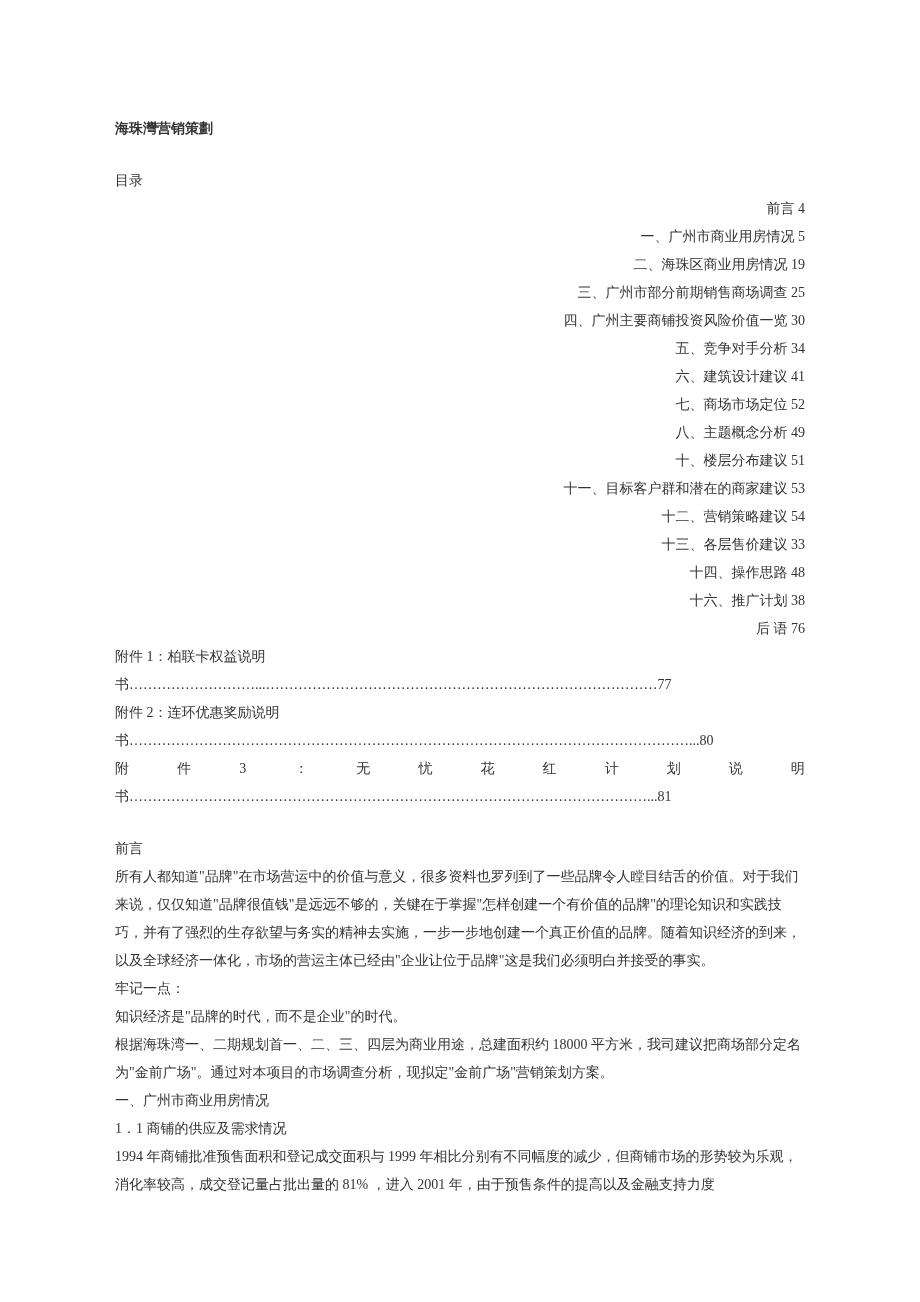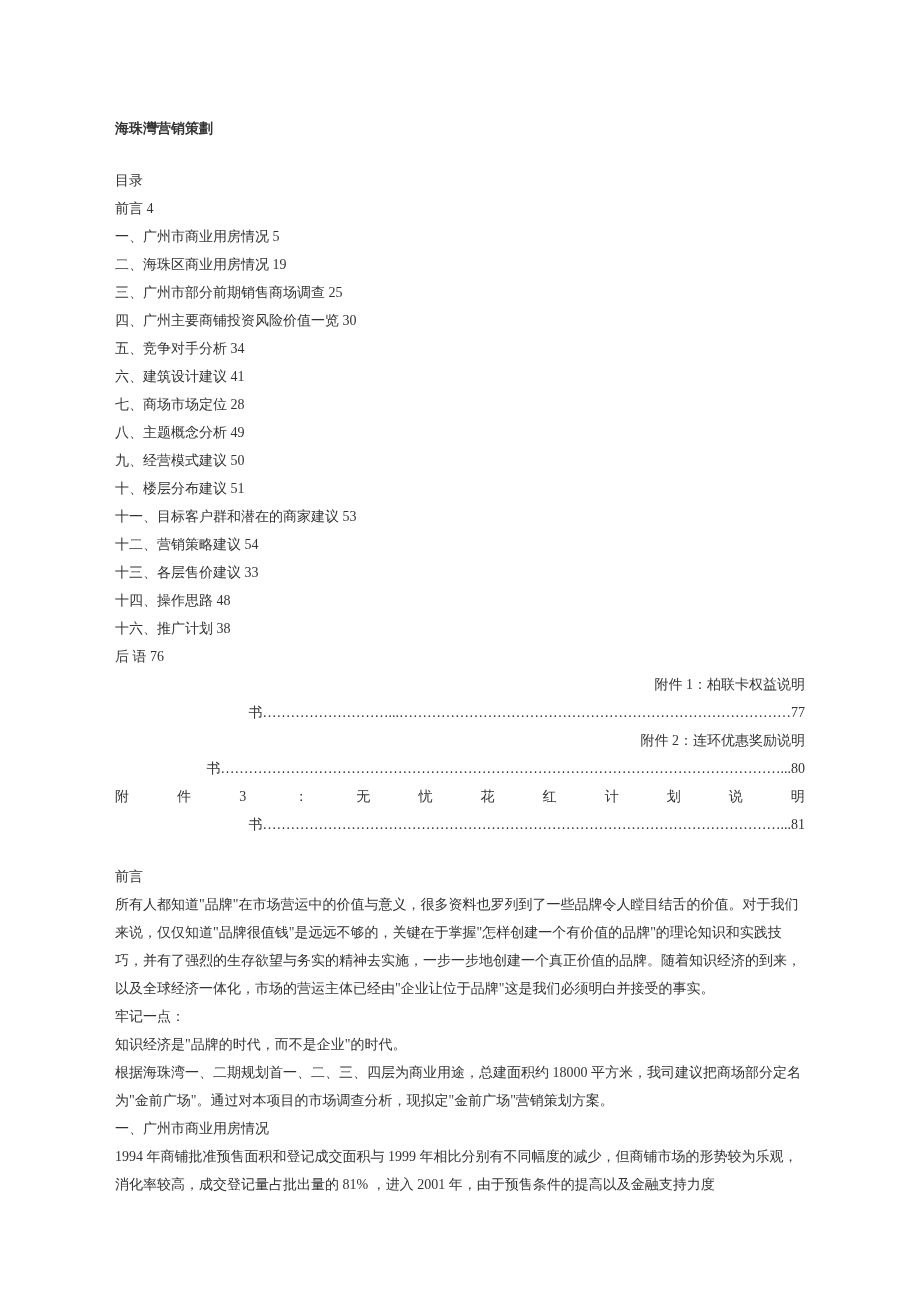--- a/index.html
+++ b/index.html
@@ -12,50 +12,49 @@
     color: #333333;
     padding: 115px 115px 60px 115px;
   }
   .title {
     font-weight: bold;
     margin-bottom: 24px;
   }
   .toc-line {
     white-space: pre-wrap;
     word-break: break-all;
+    text-align: right;
   }
   .attach-3 {
     display: flex;
     justify-content: space-between;
     width: 100%;
   }
   .attach-3 span { flex: 0 0 auto; }
   .preface-block { margin-top: 24px; }
   .appendix-line {
     word-break: break-all;
-    text-align: right;
   }
 </style>
 </head>
 <body>
 
 <div class="title">海珠灣营销策劃</div>
 
 <div>目录</div>
 <div id="toc-list">
     <div class="toc-line">前言 4</div>
     <div class="toc-line">一、广州市商业用房情况 5</div>
     <div class="toc-line">二、海珠区商业用房情况 19</div>
     <div class="toc-line">三、广州市部分前期销售商场调查 25</div>
     <div class="toc-line">四、广州主要商铺投资风险价值一览 30</div>
     <div class="toc-line">五、竞争对手分析 34</div>
     <div class="toc-line">六、建筑设计建议 41</div>
-    <div class="toc-line">七、商场市场定位 28</div>
+    <div class="toc-line">七、商场市场定位 52</div>
     <div class="toc-line">八、主题概念分析 49</div>
-    <div class="toc-line">九、经营模式建议 50</div>
     <div class="toc-line">十、楼层分布建议 51</div>
     <div class="toc-line">十一、目标客户群和潜在的商家建议 53</div>
     <div class="toc-line">十二、营销策略建议 54</div>
     <div class="toc-line">十三、各层售价建议 33</div>
     <div class="toc-line">十四、操作思路 48</div>
     <div class="toc-line">十六、推广计划 38</div>
     <div class="toc-line">后 语 76</div>
   </div>
 
 <div id="appendix-list">
@@ -79,14 +78,15 @@
   </div>
 <div class="appendix-line">书…………………………………………………………………………………………………...81</div>
 
 <div class="preface-block">
   <div>前言</div>
   <div>所有人都知道"品牌"在市场营运中的价值与意义，很多资料也罗列到了一些品牌令人瞠目结舌的价值。对于我们来说，仅仅知道"品牌很值钱"是远远不够的，关键在于掌握"怎样创建一个有价值的品牌"的理论知识和实践技巧，并有了强烈的生存欲望与务实的精神去实施，一步一步地创建一个真正价值的品牌。随着知识经济的到来，以及全球经济一体化，市场的营运主体已经由"企业让位于品牌"这是我们必须明白并接受的事实。</div>
   <div>牢记一点：</div>
   <div>知识经济是"品牌的时代，而不是企业"的时代。</div>
   <div>根据海珠湾一、二期规划首一、二、三、四层为商业用途，总建面积约 18000 平方米，我司建议把商场部分定名为"金前广场"。通过对本项目的市场调查分析，现拟定"金前广场"营销策划方案。</div>
   <div>一、广州市商业用房情况</div>
+  <div>1．1 商铺的供应及需求情况</div>
   <div>1994 年商铺批准预售面积和登记成交面积与 1999 年相比分别有不同幅度的减少，但商铺市场的形势较为乐观，消化率较高，成交登记量占批出量的 81% ，进入 2001 年，由于预售条件的提高以及金融支持力度</div>
 </div>
 
 </body></html>

